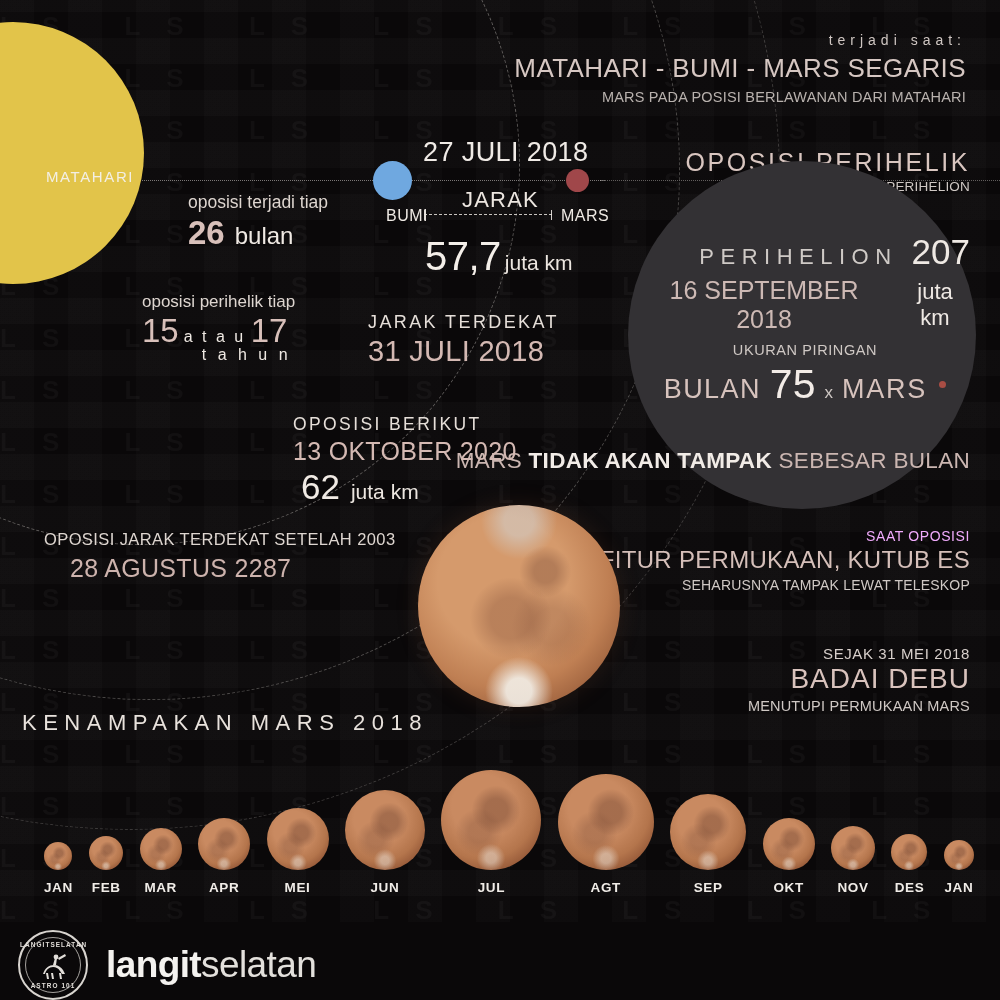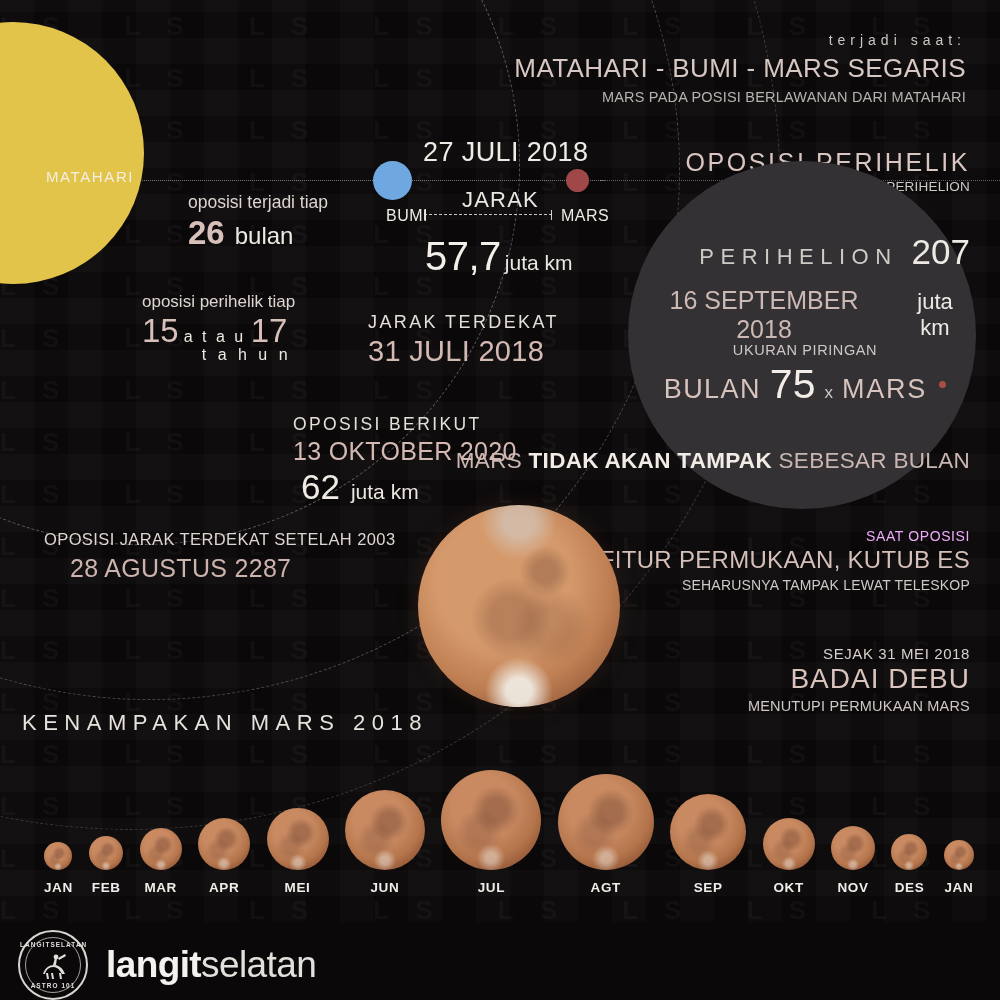--- a/index.html
+++ b/index.html
@@ -121,21 +121,21 @@
   
   #peri-circle {
     position: absolute; left: 628px; top: 161px;
     width: 348px; height: 348px; border-radius: 50%;
     background: #333134;
   }
   #peri-inner { position: absolute; left: 640px; top: 232px; width: 330px; text-align: center; }
   #peri-row1 { display: flex; align-items: baseline; justify-content: flex-end; gap: 14px; }
   #peri-word { color: #cfcac6; font-size: 22px; letter-spacing: 6.5px; }
   #peri-num  { color: #efe9e4; font-size: 35px; font-weight: 300; }
-  #peri-row2 { display: flex; align-items: baseline; justify-content: center; gap: 12px; margin-top: 14px; }
+  #peri-row2 { display: flex; align-items: baseline; justify-content: center; gap: 12px; margin-top: 4px; }
   #peri-date { color: #cdb9b4; font-size: 25px; }
   #peri-unit { color: #efe9e4; font-size: 22px; font-weight: 300; }
 
   #ukuran { position: absolute; left: 640px; top: 342px; width: 330px; text-align: center; }
   #ukuran-kicker { color: #cfc8c4; font-size: 14.5px; letter-spacing: 0.6px; }
   #ukuran-row { display: flex; align-items: baseline; justify-content: center; gap: 9px; margin-top: 3px; }
   #ukuran-bulan { color: #d7c3bd; font-size: 27px; letter-spacing: 1.4px; }
   #ukuran-num   { color: #f3ece7; font-size: 41px; font-weight: 300; }
   #ukuran-x     { color: #cfc8c4; font-size: 17px; }
   #ukuran-mars  { color: #d7c3bd; font-size: 27px; letter-spacing: 1.8px; }

